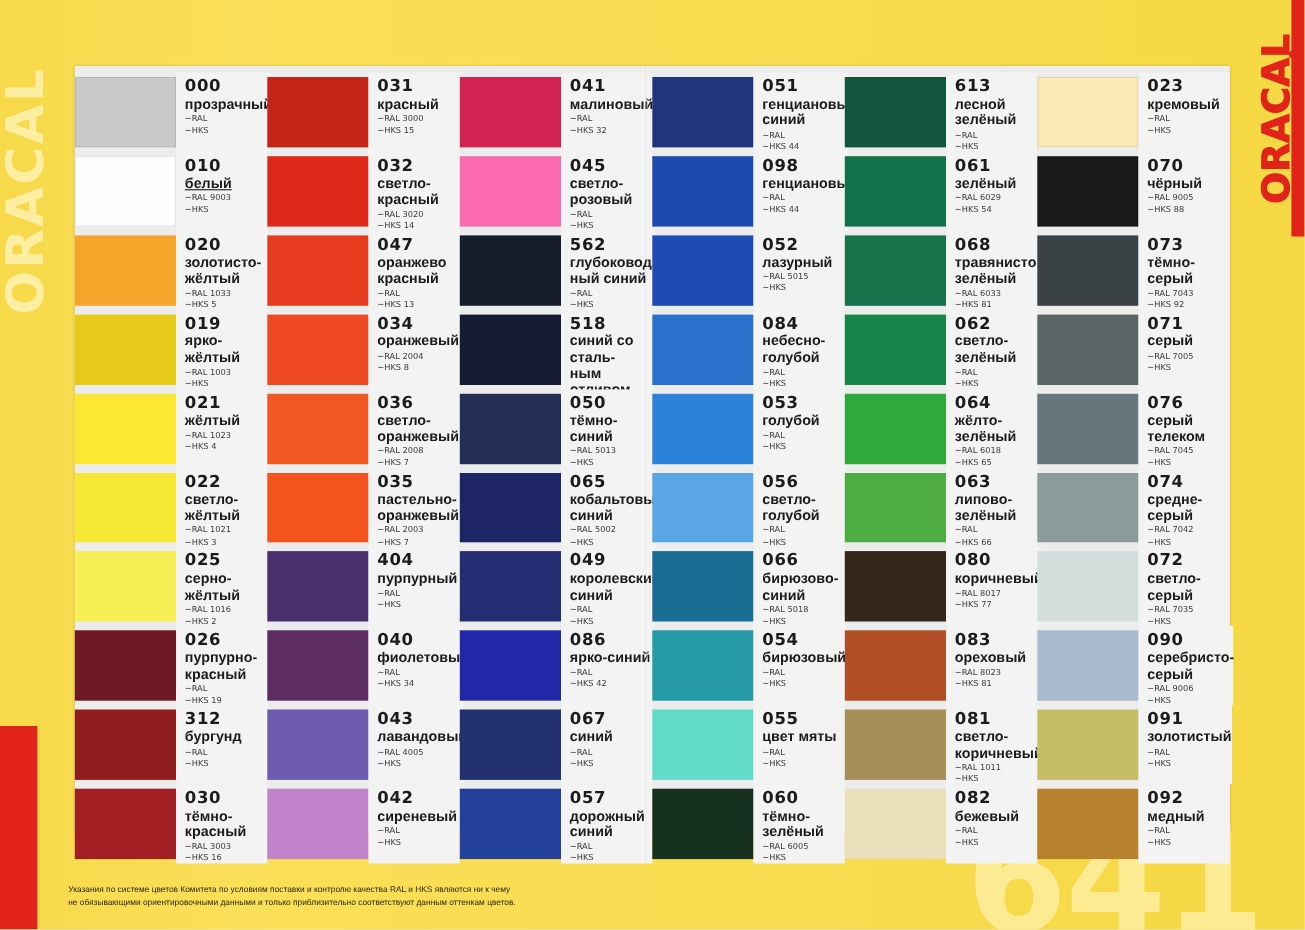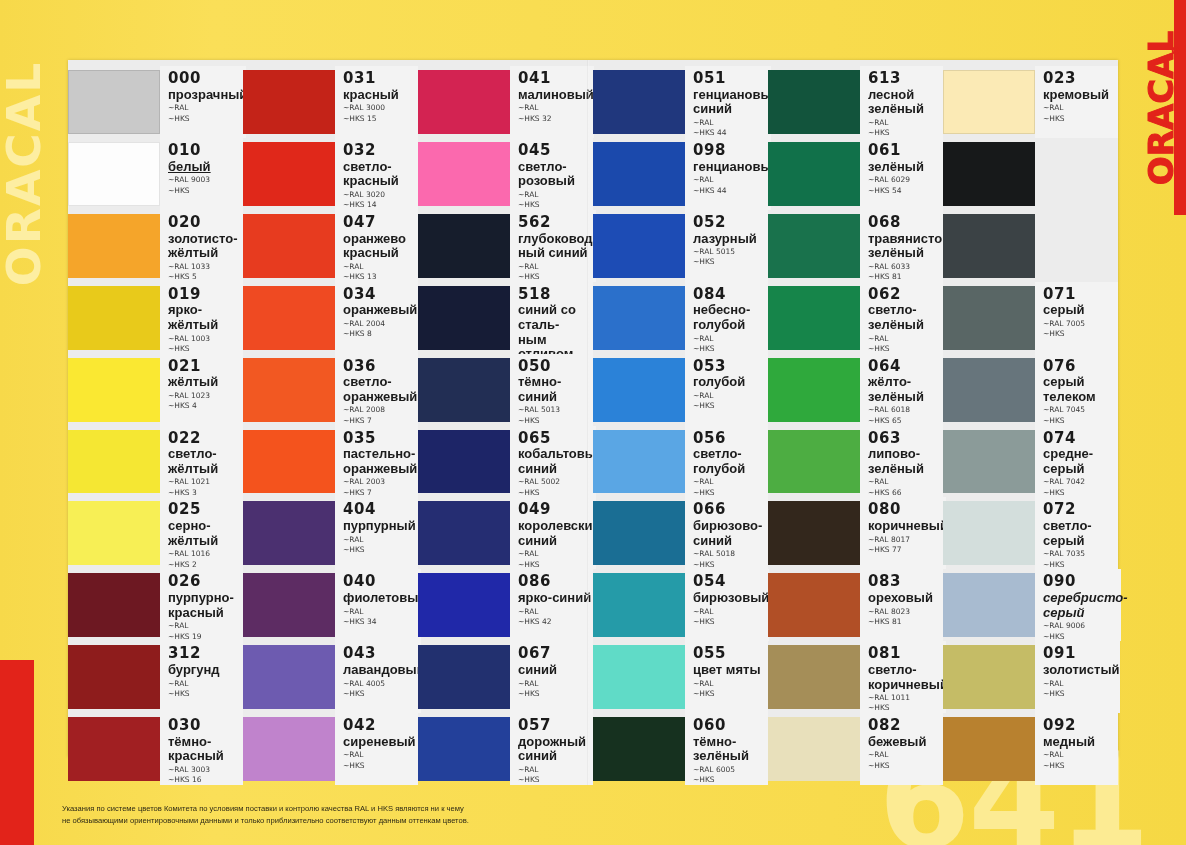--- a/index.html
+++ b/index.html
@@ -639,23 +639,35 @@
           <div class="swatch chk" style="background: rgb(251, 234, 181);"></div>
           <div class="info">
             <div class="code">023</div>
             <div class="cname" style="white-space: pre-line;">кремовый</div>
             <div class="ral">~RAL</div>
             <div class="hks">~HKS</div>
           </div>
         </div>
         <div class="cell">
           <div class="swatch" style="background: rgb(23, 25, 26);"></div>
+          <div class="info">
+            <div class="code">070</div>
+            <div class="cname" style="white-space: pre-line;">чёрный</div>
+            <div class="ral">~RAL 9005</div>
+            <div class="hks">~HKS 88</div>
+          </div>
         </div>
         <div class="cell">
           <div class="swatch" style="background: rgb(59, 66, 69);"></div>
+          <div class="info">
+            <div class="code">073</div>
+            <div class="cname" style="white-space: pre-line;">тёмно-серый</div>
+            <div class="ral">~RAL 7043</div>
+            <div class="hks">~HKS 92</div>
+          </div>
         </div>
         <div class="cell">
           <div class="swatch" style="background: rgb(89, 102, 101);"></div>
           <div class="info">
             <div class="code">071</div>
             <div class="cname" style="white-space: pre-line;">серый</div>
             <div class="ral">~RAL 7005</div>
             <div class="hks">~HKS</div>
           </div>
         </div>
@@ -684,21 +696,21 @@
             <div class="code">072</div>
             <div class="cname" style="white-space: pre-line;">светло-серый</div>
             <div class="ral">~RAL 7035</div>
             <div class="hks">~HKS</div>
           </div>
         </div>
         <div class="cell">
           <div class="swatch" style="background: rgb(168, 187, 208);"></div>
           <div class="info">
             <div class="code">090</div>
-            <div class="cname" style="white-space: pre-line; font-style: italic;">серебристо-
+            <div class="cname" style="white-space: pre-line;">серебристо-
 серый</div>
             <div class="ral">~RAL 9006</div>
             <div class="hks">~HKS</div>
           </div>
         </div>
         <div class="cell">
           <div class="swatch" style="background: rgb(197, 188, 102);"></div>
           <div class="info">
             <div class="code">091</div>
             <div class="cname" style="white-space: pre-line;">золотистый</div>

